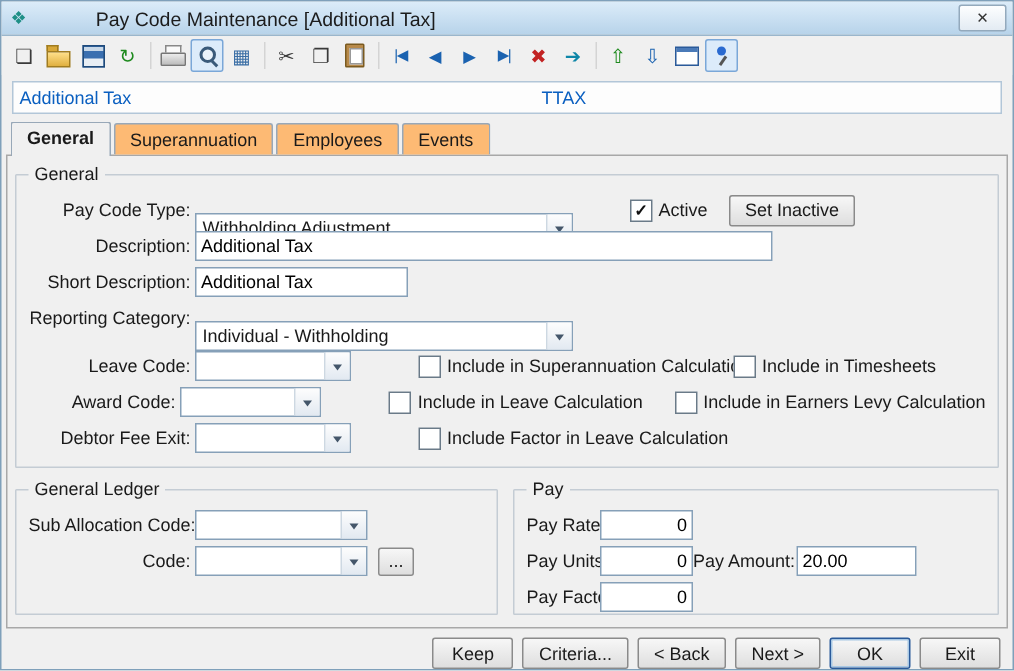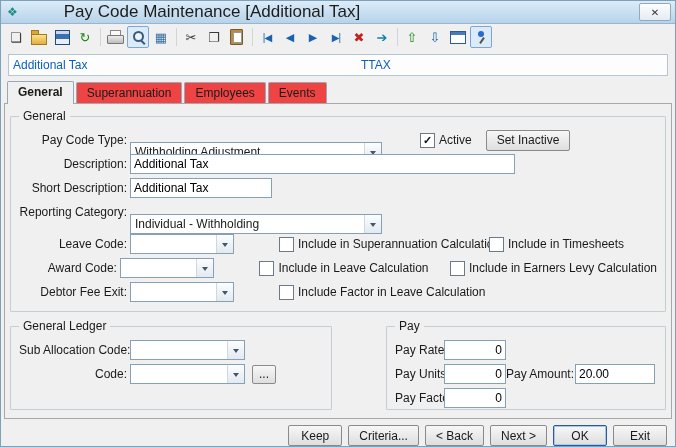--- a/index.html
+++ b/index.html
@@ -2,21 +2,21 @@
 <html><head>
 <meta charset="utf-8">
 <style>
   html,body{margin:0;padding:0;background:#e8e8e8;font-family:"Liberation Sans",sans-serif;}
   .window{position:relative;width:676px;height:447px;box-sizing:border-box;background:#f0f0f0;
           border:1px solid #7fa0ba;font-size:12px;color:#1a1a1a;overflow:hidden;}
   
   .titlebar{height:22px;display:flex;align-items:center;padding:0 4px;
             background:linear-gradient(#dcecf9,#b7d3ea);border-bottom:1px solid #9ab6cc;}
   .app-ico{color:#1e8f86;font-size:12px;margin:0 5px 0 2px;}
-  .title{flex:1;font-size:17px;color:#1c1c1c;white-space:nowrap;padding-left:41px;}
+  .title{flex:1;font-size:13px;color:#1c1c1c;white-space:nowrap;padding-left:41px;}
   .close{width:30px;height:16px;display:flex;align-items:center;justify-content:center;
          border:1px solid #93a9bc;border-radius:2px;background:linear-gradient(#fdfeff,#e3ebf3);
          font-size:10px;color:#333;cursor:default;}
   
   .toolbar{height:26px;display:flex;align-items:center;padding:0 4px;background:#f0f0f0;}
   .tbtn{width:22px;height:22px;display:inline-flex;align-items:center;justify-content:center;
         font-size:13px;margin-right:1px;position:relative;}
   .pressed{border:1px solid #7aa7d8;background:#dcebfa;border-radius:2px;box-sizing:border-box;}
   .sep{width:1px;height:18px;background:#d4d4d4;margin:0 3px;}
   .c-dark{color:#3a3a3a}.c-blue{color:#1a62b0}.c-green{color:#1e8a1e}
@@ -42,21 +42,21 @@
   .ico-pin::before{content:"";position:absolute;left:7px;top:4px;width:6px;height:6px;background:#2a6ad0;border-radius:50%;}
   .ico-pin::after{content:"";position:absolute;left:10px;top:10px;width:2px;height:7px;background:#555;transform:rotate(35deg);}
   
   .record-bar{position:relative;height:20px;margin:4px 7px 0;background:#fdfdfd;
               border:1px solid #b2c6d8;display:flex;align-items:center;}
   .rec-name{color:#0a5fc0;padding-left:4px;}
   .rec-code{position:absolute;left:352px;color:#0a5fc0;}
   
   .tabs{display:flex;align-items:flex-end;padding-left:6px;margin-top:7px;position:relative;z-index:2;height:20px;}
   .tab{display:inline-block;padding:3px 10px 3px;border:1px solid #98a8b8;border-bottom:none;
-       background:#ef4444;margin-right:2px;border-radius:2px 2px 0 0;cursor:default;}
+       background:#fdba74;margin-right:2px;border-radius:2px 2px 0 0;cursor:default;}
   .tab.active{background:#f0f0f0;font-weight:bold;position:relative;top:1px;padding-bottom:5px;}
   
   .content{margin:0 3px;border:1px solid #a8a8a8;background:#f0f0f0;padding:4px 5px 8px;position:relative;z-index:1;}
   .group{position:relative;border:1px solid #c4ccd4;border-radius:1px;margin-top:8px;padding:12px 8px 6px;}
   .legend{position:absolute;top:-8px;left:8px;background:#f0f0f0;padding:0 4px;}
   .frow{display:flex;align-items:center;height:22px;margin-bottom:2px;}
   .flabel{width:108px;text-align:right;margin-right:3px;white-space:nowrap;}
   .plabel{width:46px;text-align:right;margin-right:3px;white-space:nowrap;}
   .spacer{height:8px;}
   .combo{display:inline-flex;border:1px solid #86a0b8;background:#fff;height:20px;box-sizing:border-box;align-items:center;}
@@ -71,21 +71,21 @@
       align-items:center;justify-content:center;box-sizing:content-box;flex:none;}
   .cb.checked::before{content:"✓";font-size:11px;font-weight:bold;color:#111;}
   .cklabel{margin-left:4px;white-space:nowrap;}
   .ckcol1{width:210px;margin-left:45px;display:flex;align-items:center;}
   .ckcol2{display:flex;align-items:center;text-align:center;}
   .ml40{margin-left:38px;} .ml16{margin-left:14px;}
   .btn{height:21px;min-width:54px;padding:0 10px;border:1px solid #8a8a8a;border-radius:2px;
        background:linear-gradient(#f7f7f7,#dedede);font:inherit;color:#1a1a1a;cursor:default;}
   .btn-sm{min-width:22px;width:24px;padding:0;height:19px;}
   .btn-primary{border-color:#2a5a9a;box-shadow:0 0 0 1px #a8c8e4 inset;}
-  .bottom-row{display:flex;margin-top:6px;gap:44px;}
+  .bottom-row{display:flex;margin-top:6px;}
   .g-gl{width:322px;margin-right:10px;height:84px;box-sizing:border-box;}
   .g-pay{flex:1;height:84px;box-sizing:border-box;}
   .g-gl .frow,.g-pay .frow{height:22px;margin-bottom:2px;}
   
   .footer{display:flex;justify-content:flex-end;gap:6px;margin:6px 8px 0;}
 </style>
 </head>
 <body>
 
 <div class="window">

